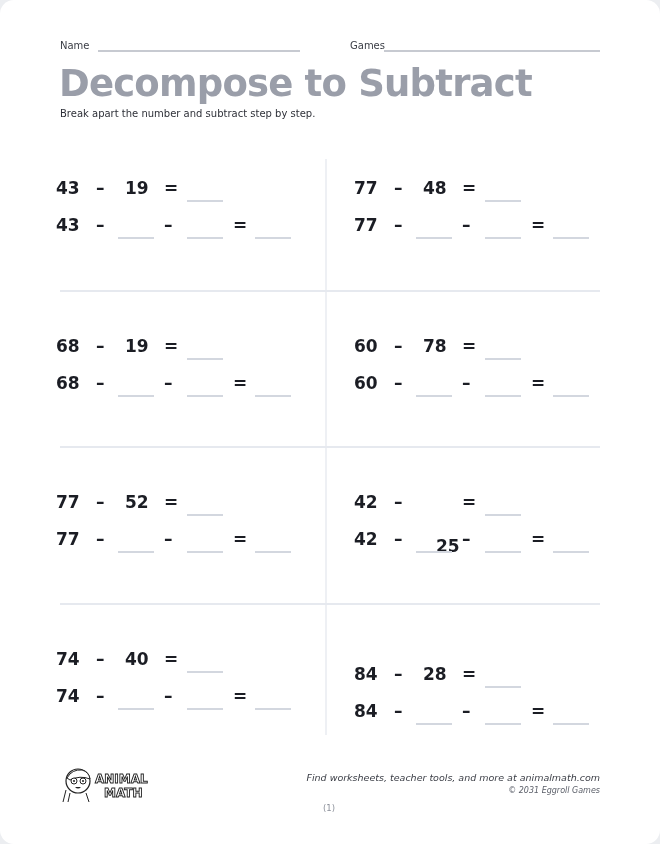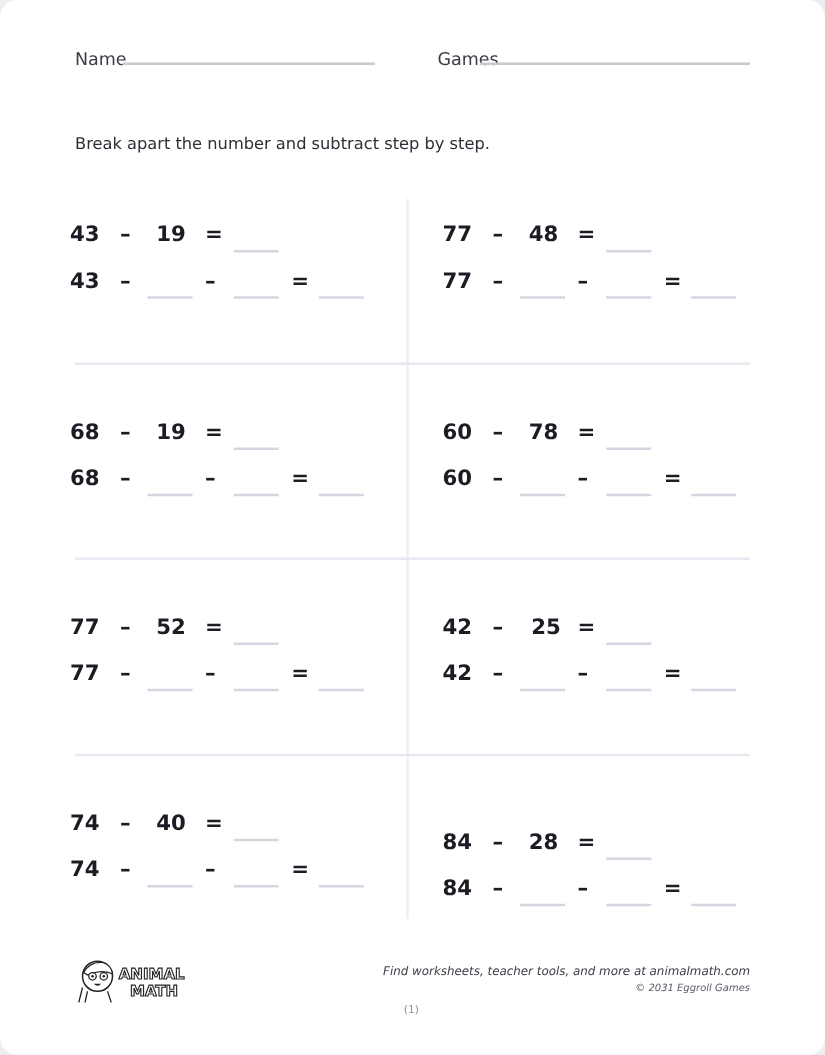--- a/index.html
+++ b/index.html
@@ -6,32 +6,32 @@
   body {
     width:660px; height:844px; background:#eceef1;
     font-family:"DejaVu Sans", "Liberation Sans", sans-serif;
     position:relative; overflow:hidden;
   }
   .page {
     position:absolute; left:0; top:0; width:660px; height:844px;
     background:#ffffff; border-radius:14px;
   }
   .field-label {
-    position:absolute; top:40px; font-size:14px; color:#3a3d45;
+    position:absolute; top:40px; font-size:10px; color:#3a3d45;
   }
   .field-line {
     position:absolute; top:50px; height:1.5px; background:#c7cad1;
   }
   .title {
     position:absolute; left:59px; top:62px; margin:0;
     font-family:"DejaVu Sans", sans-serif; font-weight:bold;
     font-size:37px; color:#9a9ea9; letter-spacing:-0.8px; white-space:nowrap;
   }
   .subtitle {
-    position:absolute; left:60px; top:108px; font-size:13px; color:#2e3038;
+    position:absolute; left:60px; top:108px; font-size:10px; color:#2e3038;
   }
   .vdivider {
     position:absolute; left:325px; top:159px; width:1.5px; height:576px; background:#eef0f4;
   }
   .hdivider {
     position:absolute; left:60px; width:540px; height:1.5px; background:#e6e9ef;
   }
   .problem { position:absolute; width:260px; height:80px; }
   .row {
     position:absolute; left:0; height:24px; display:block;
@@ -50,20 +50,21 @@
 </head>
 <body>
 
 <div class="page">
 
   <span class="field-label" style="left:60px;">Name</span>
   <div class="field-line" style="left:98px; width:202px;"></div>
   <span class="field-label" style="left:350px;">Games</span>
   <div class="field-line" style="left:384px; width:216px;"></div>
 
+  <h1 class="title">Decompose to Subtract</h1>
   <div class="subtitle">Break apart the number and subtract step by step.</div>
 
   <div class="vdivider"></div>
   <div class="hdivider" style="top:290px;"></div>
   <div class="hdivider" style="top:446px;"></div>
   <div class="hdivider" style="top:603px;"></div>
 
   <div class="problem" style="left:56px; top:178px;">
     <div class="row" style="top:0;">
       <span style="left:0;">43</span>
@@ -156,21 +157,21 @@
     </div>
     <div class="blank" style="left:62px; top:59px;"></div>
     <div class="blank" style="left:131px; top:59px;"></div>
     <div class="blank" style="left:199px; top:59px;"></div>
   </div>
 
   <div class="problem" style="left:354px; top:492px;">
     <div class="row" style="top:0;">
       <span style="left:0;">42</span>
       <span style="left:40px;">–</span>
-      <span style="left:71px;">25</span>
+      <span style="left:82px;margin-top:44px;">25</span>
       <span style="left:108px;">=</span>
     </div>
     <div class="blank" style="left:131px; top:22px;"></div>
     <div class="row" style="top:37px;">
       <span style="left:0;">42</span>
       <span style="left:40px;">–</span>
       <span style="left:108px;">–</span>
       <span style="left:177px;">=</span>
     </div>
     <div class="blank" style="left:62px; top:59px;"></div>

